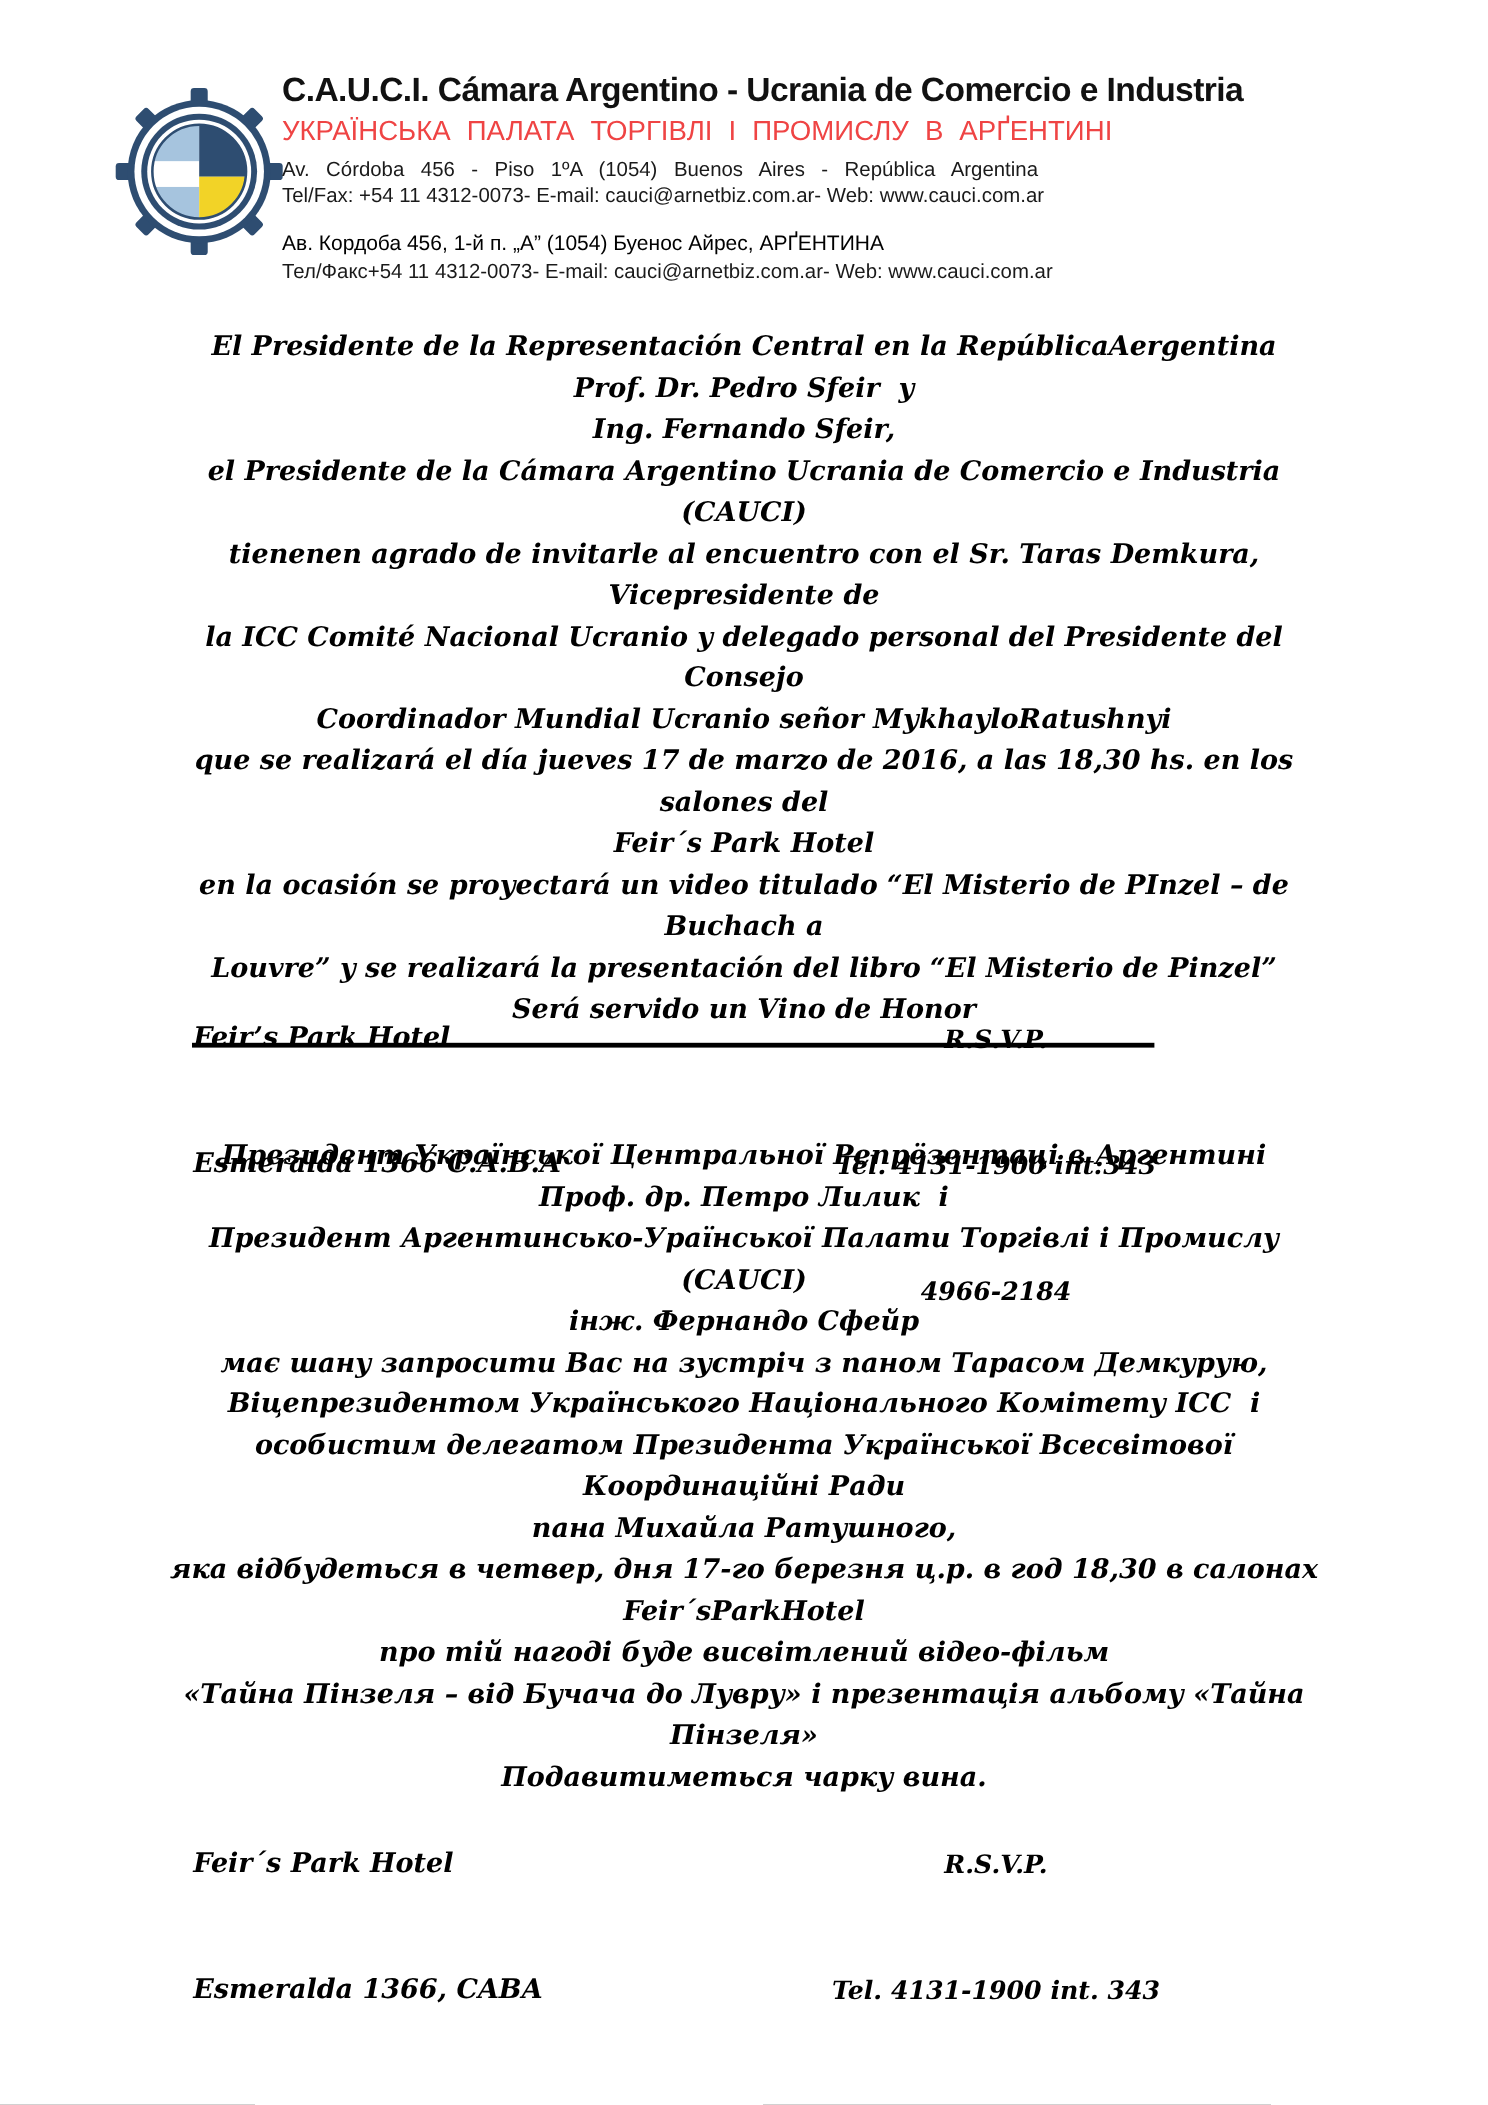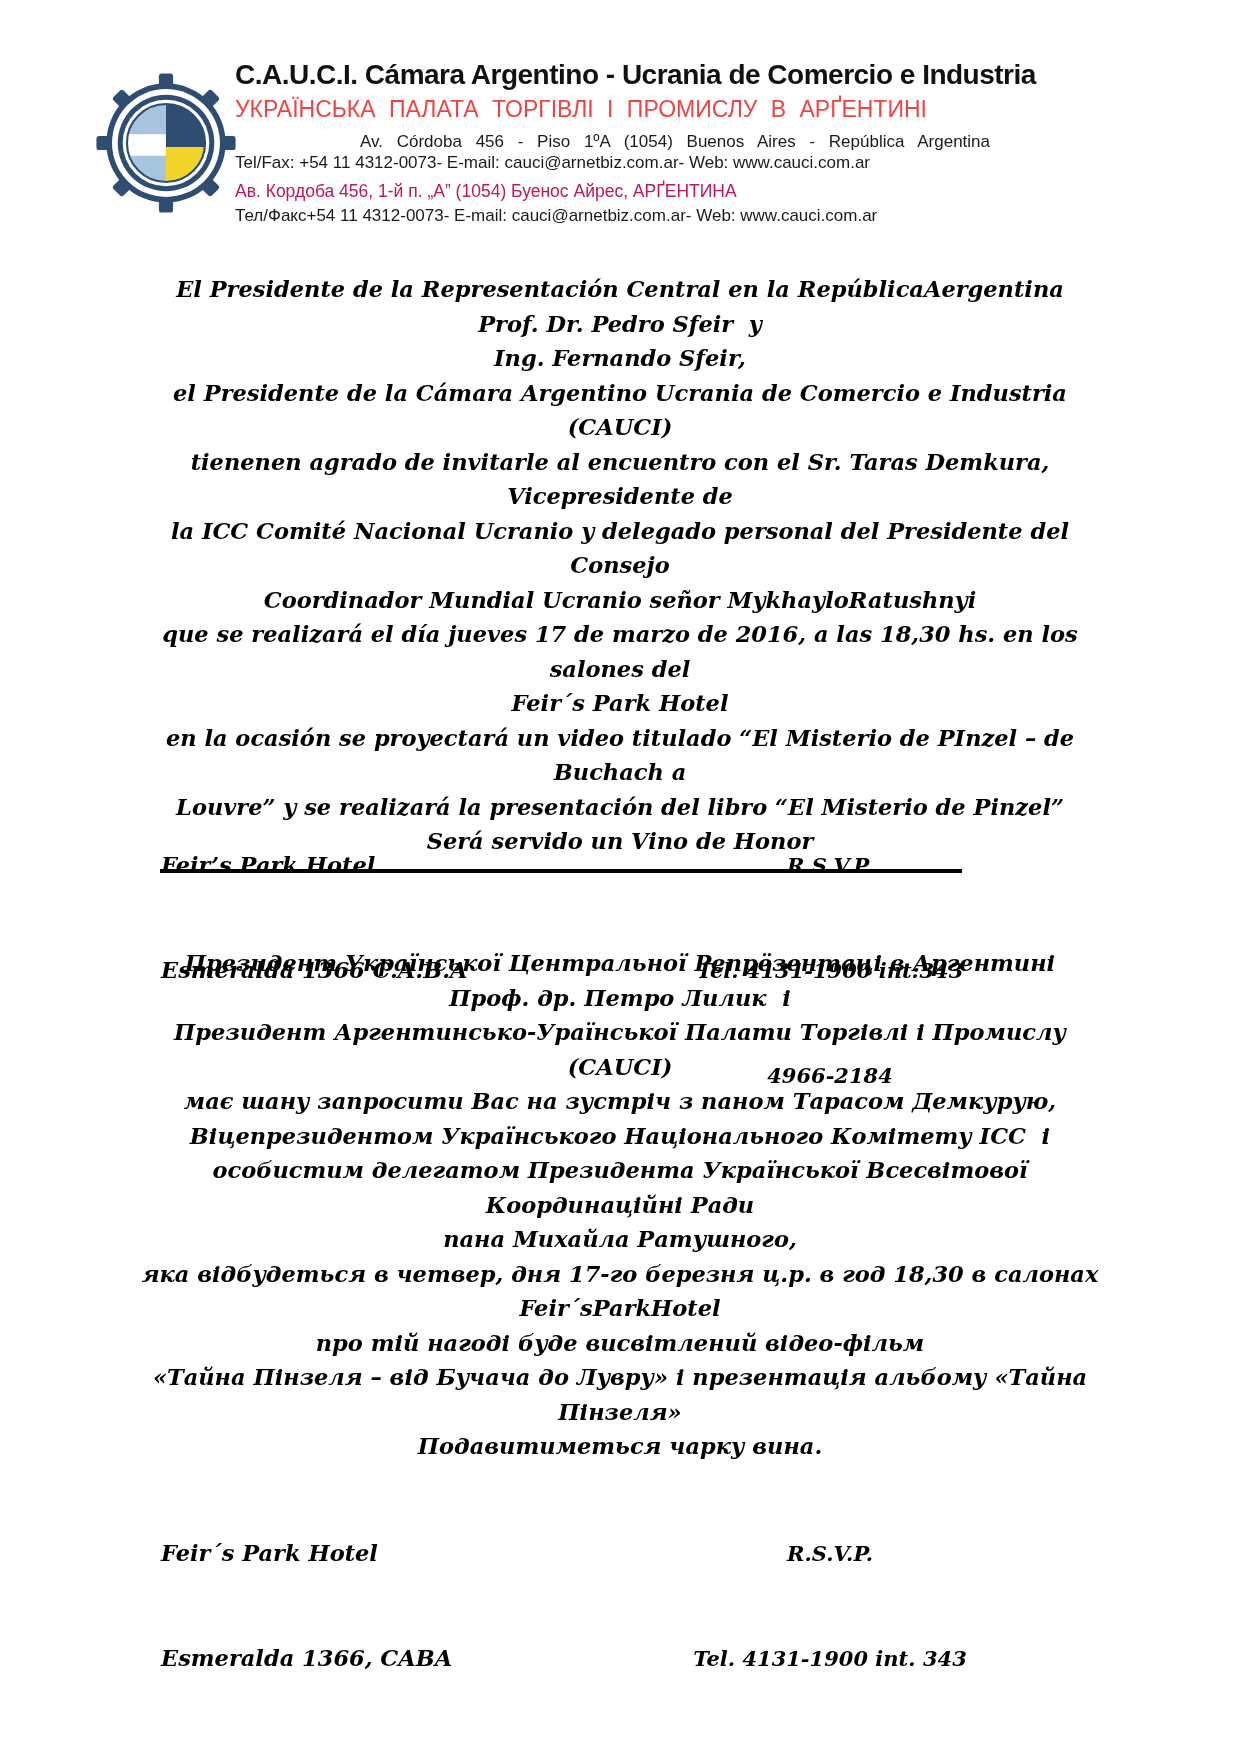--- a/index.html
+++ b/index.html
@@ -19,24 +19,24 @@
   .org-title{
     font-size:28px;font-weight:bold;letter-spacing:-0.5px;
     color:#111;white-space:nowrap;line-height:34px;
   }
   .org-title-ua{
     font-size:23px;font-weight:400;color:#ef4444;
     word-spacing:7px;white-space:nowrap;line-height:32px;margin-top:1px;
   }
   .addr-es{
     font-size:17px;color:#1a1a1a;word-spacing:9px;white-space:nowrap;
-    margin-top:6px;line-height:21px;text-align:center;
+    margin-top:6px;line-height:21px;
   }
   .tel-es{font-size:17px;color:#1a1a1a;white-space:nowrap;line-height:21px;}
-  .addr-ua{font-size:17.5px;color:#be185d;white-space:nowrap;margin-top:7px;line-height:22px;}
+  .addr-ua{font-size:17.5px;color:#000000;white-space:nowrap;margin-top:18px;line-height:22px;}
   .tel-ua{font-size:17px;color:#1a1a1a;white-space:nowrap;margin-top:3px;line-height:21px;}
 
   
   .script{
     font-family:"DejaVu Serif", serif;
     font-style:italic;font-weight:700;
   }
   .inv-block{
     position:absolute;left:120px;width:1000px;
     text-align:center;
@@ -137,20 +137,21 @@
       <div>4966-2184</div>
     </div>
   </div>
 
   <div class="divider"></div>
 
   <div class="inv-block ua-block script">
     <div class="line">Президент Української Центральної Репрёзентаці в Аргентині</div>
     <div class="line">Проф. др. Петро Лилик  і</div>
     <div class="line">Президент Аргентинсько-Ураїнської Палати Торгівлі і Промислу (CAUCI)</div>
+    <div class="line">інж. Фернандо Сфейр</div>
     <div class="line">має шану запросити Вас на зустріч з паном Тарасом Демкурую,</div>
     <div class="line">Віцепрезидентом Українського Національного Комітету ICC  і</div>
     <div class="line">особистим делегатом Президента Української Всесвітової Координаційні Ради</div>
     <div class="line">пана Михайла Ратушного,</div>
     <div class="line">яка відбудеться в четвер, дня 17-го березня ц.р. в год 18,30 в салонах</div>
     <div class="line">Feir´sParkHotel</div>
     <div class="line">про тій нагоді буде висвітлений відео-фільм</div>
     <div class="line">«Тайна Пінзеля – від Бучача до Лувру» і презентація альбому «Тайна Пінзеля»</div>
     <div class="line">Подавитиметься чарку вина.</div>
   </div>

